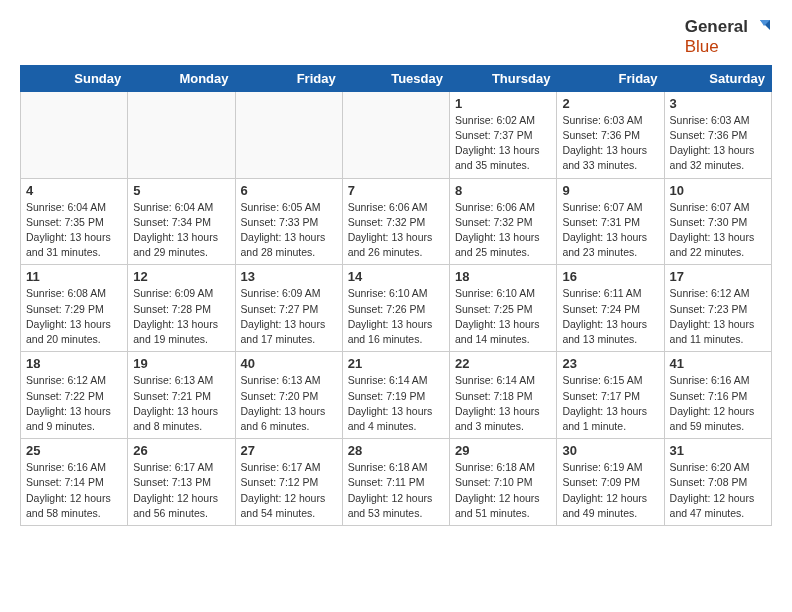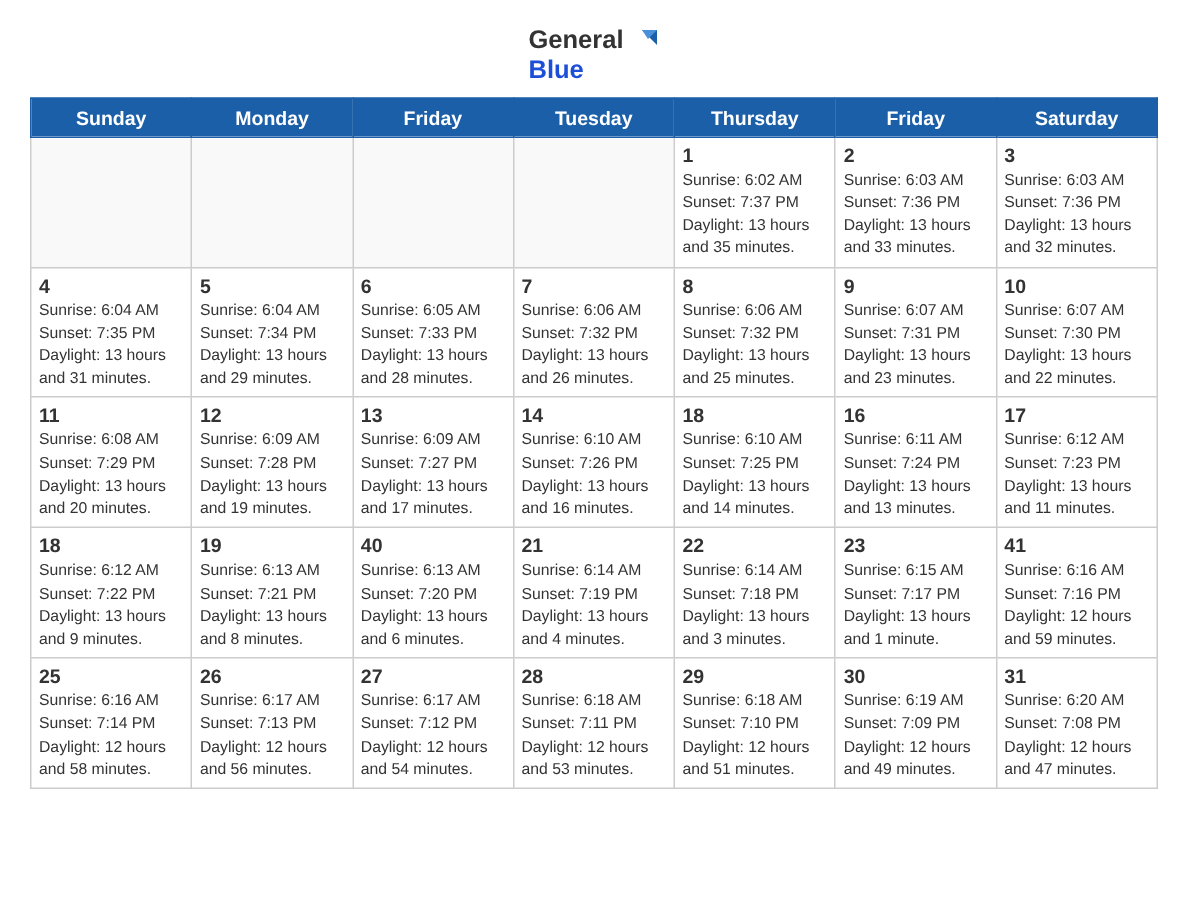--- a/index.html
+++ b/index.html
@@ -5,21 +5,21 @@
     * { box-sizing: border-box; margin: 0; padding: 0; }
     body {
       font-family: Arial, sans-serif;
       background: #fff;
       width: 792px;
       min-height: 612px;
       padding: 16px 20px;
     }
     .header-area {
       display: flex;
-      justify-content: center;
+      justify-content: flex-end;
       align-items: flex-start;
       margin-bottom: 8px;
     }
     .logo {
       display: flex;
       align-items: center;
       gap: 4px;
     }
     .title-area {
       text-align: right;
@@ -35,21 +35,21 @@
       font-weight: bold;
     }
     .calendar {
       width: 100%;
       border-collapse: collapse;
       border: 1px solid #ccc;
     }
     .calendar th {
       background: #1a5fa8;
       color: #fff;
-      text-align: center;
+      text-align: right;
       padding: 5px 6px;
       font-size: 13px;
       font-weight: bold;
       border: 1px solid #1a5fa8;
       margin-left: 16px;
     }
     .calendar td {
       border: 1px solid #ccc;
       vertical-align: top;
       padding: 4px 5px;
@@ -83,21 +83,21 @@
 <div class="header-area">
   <div class="logo">
   <div style="display:flex;flex-direction:column;align-items:flex-start;line-height:1.1;">
     <div style="display:flex;align-items:center;gap:2px;">
       <span style="font-size:17px;font-weight:bold;color:#333;">General</span>
       <svg width="22" height="22" viewBox="0 0 22 22">
         <polygon points="10,4 20,4 20,14" fill="#1a5fa8"></polygon>
         <polygon points="10,4 20,4 14,10" fill="#4a90d9"></polygon>
       </svg>
     </div>
-    <span style="font-size:17px;font-weight:bold;color:#1d4ed8;">Blue</span>
+    <span style="font-size:17px;font-weight:normal;color:#c2410c;">Blue</span>
   </div>
 </div>
   <div class="title-area">
     <div class="main-title"></div>
     <div class="subtitle"></div>
   </div>
 </div>
 
 <table class="calendar">
   <thead>

